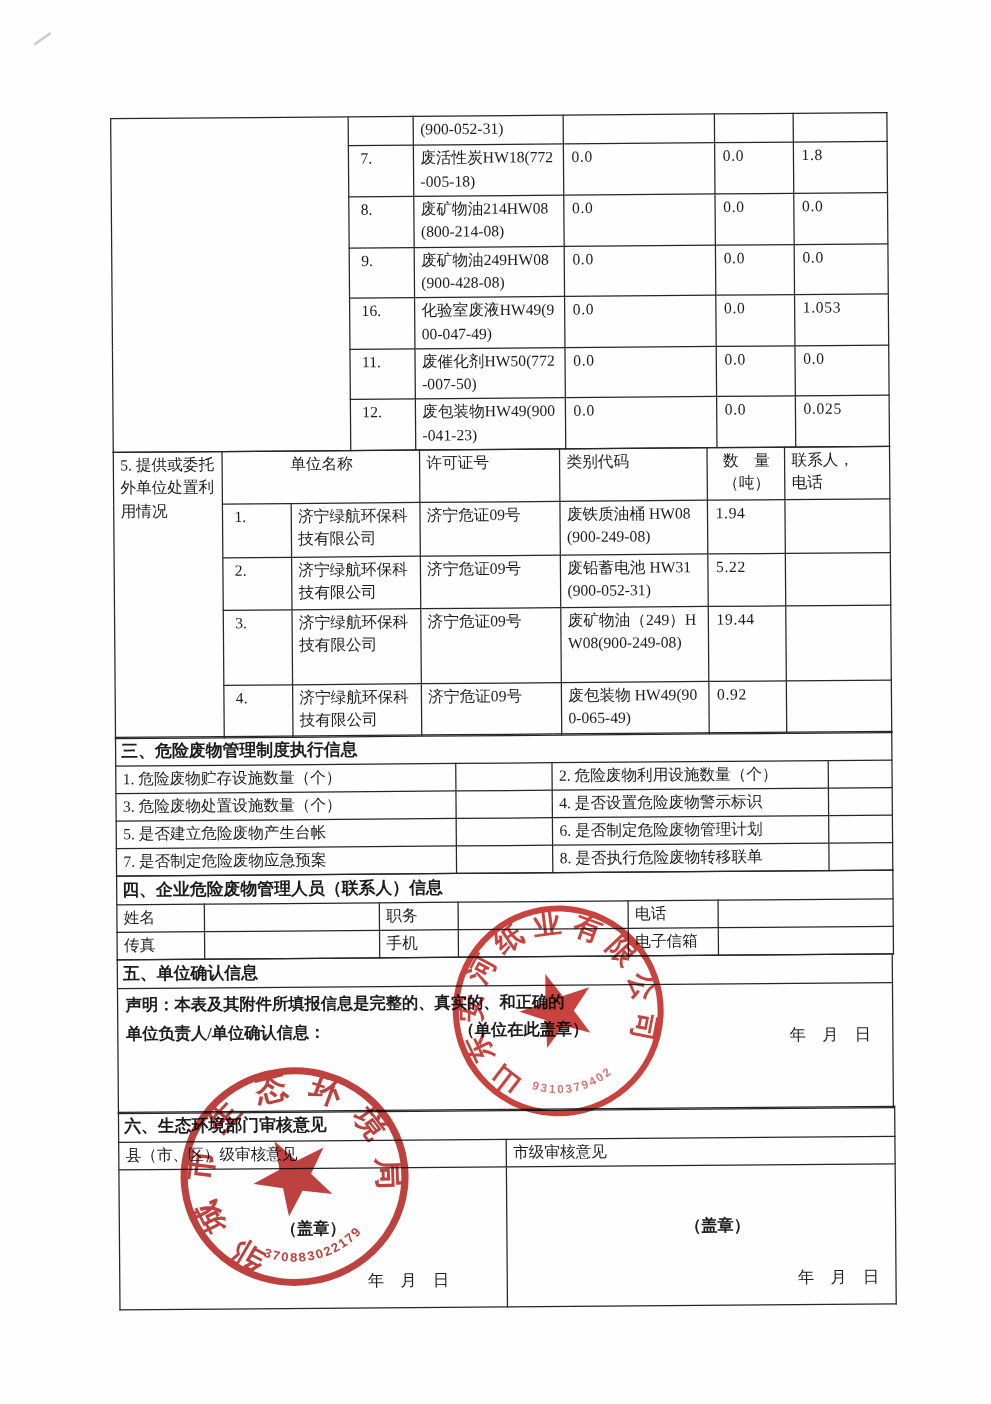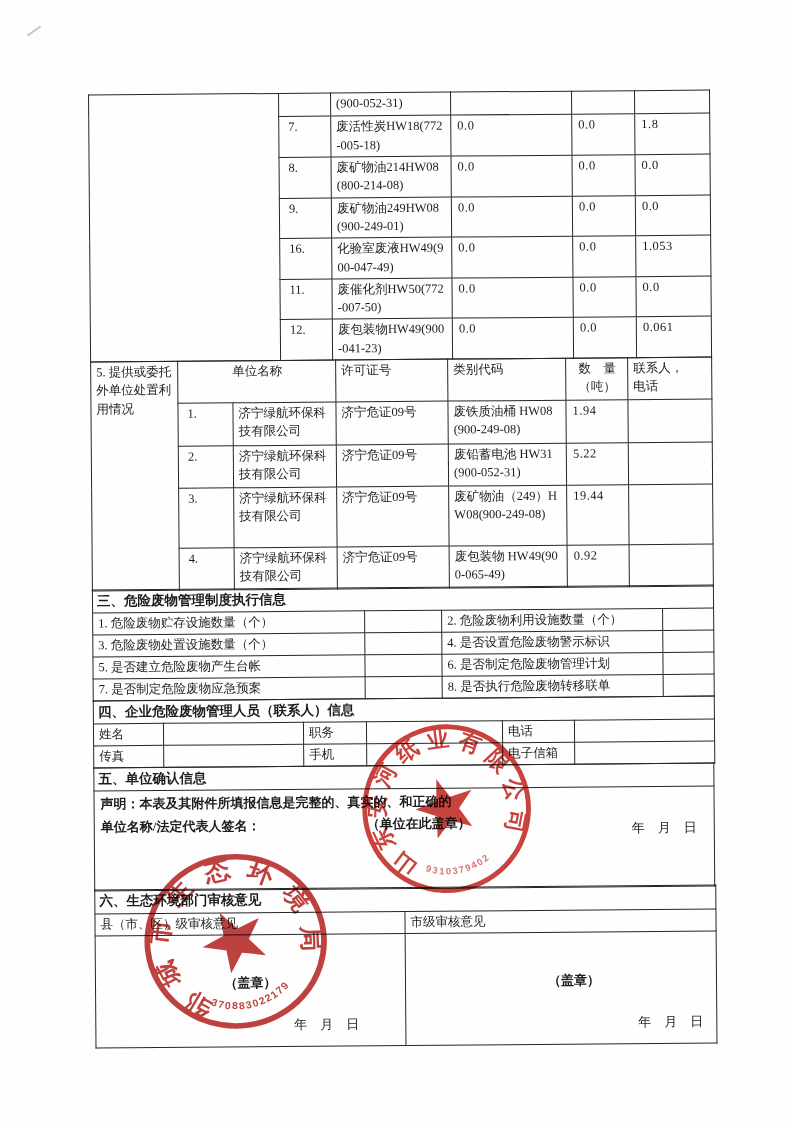--- a/index.html
+++ b/index.html
@@ -67,21 +67,21 @@
       </tr>
       <tr class="h41">
         <td class="idx">8.</td>
         <td>废矿物油214HW08(800-214-08)</td>
         <td class="num">0.0</td>
         <td class="num">0.0</td>
         <td class="num">0.0</td>
       </tr>
       <tr class="h40">
         <td class="idx">9.</td>
-        <td>废矿物油249HW08(900-249-01)</td>
+        <td>废矿物油249HW08(900-428-08)</td>
         <td class="num">0.0</td>
         <td class="num">0.0</td>
         <td class="num">0.0</td>
       </tr>
       <tr class="h40">
         <td class="idx">16.</td>
         <td>化验室废液HW49(900-047-49)</td>
         <td class="num">0.0</td>
         <td class="num">0.0</td>
         <td class="num">1.053</td>
@@ -91,21 +91,21 @@
         <td>废催化剂HW50(772-007-50)</td>
         <td class="num">0.0</td>
         <td class="num">0.0</td>
         <td class="num">0.0</td>
       </tr>
       <tr class="h41">
         <td class="idx">12.</td>
         <td>废包装物HW49(900-041-23)</td>
         <td class="num">0.0</td>
         <td class="num">0.0</td>
-        <td class="num">0.061</td>
+        <td class="num">0.025</td>
       </tr>
     </tbody>
       </table>
 
     <table>
       <colgroup>
           <col style="width:87px">
           <col style="width:55px">
           <col style="width:103px">
           <col style="width:112px">
@@ -230,21 +230,21 @@
       </table>
 
     <table>
       <tbody>
           <tr class="h21">
         <td class="sec">五、单位确认信息</td>
       </tr>
       <tr class="h100">
         <td class="rel">
           <span class="decl1">声明：本表及其附件所填报信息是完整的、真实的、和正确的</span>
-          <span class="decl2">单位名称/法定代表人签名：</span>
+          <span class="decl2">单位负责人/单位确认信息：</span>
           <span class="hint">（单位在此盖章）</span>
           <span class="d5date">年　月　日</span>
         </td>
       </tr>
     </tbody>
       </table>
 
     <table>
       <colgroup>
           <col style="width:310px">

